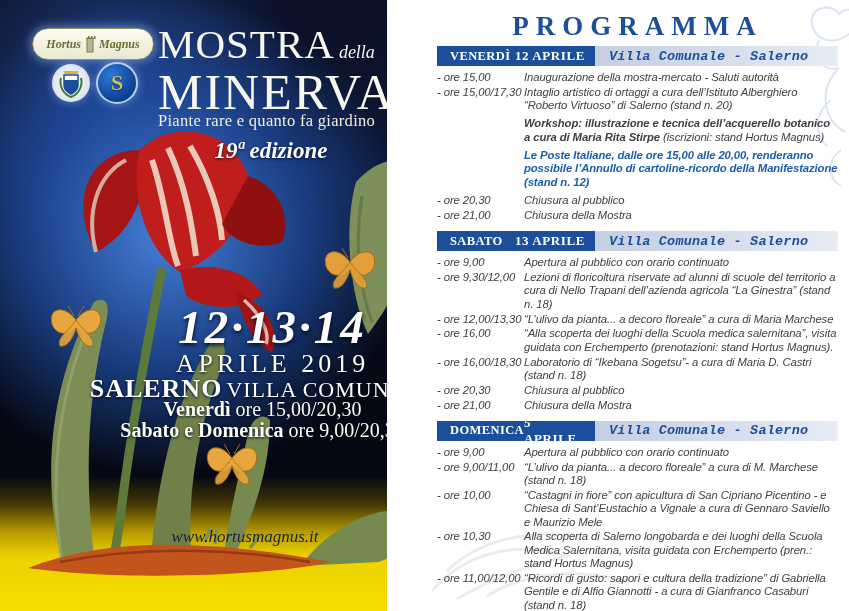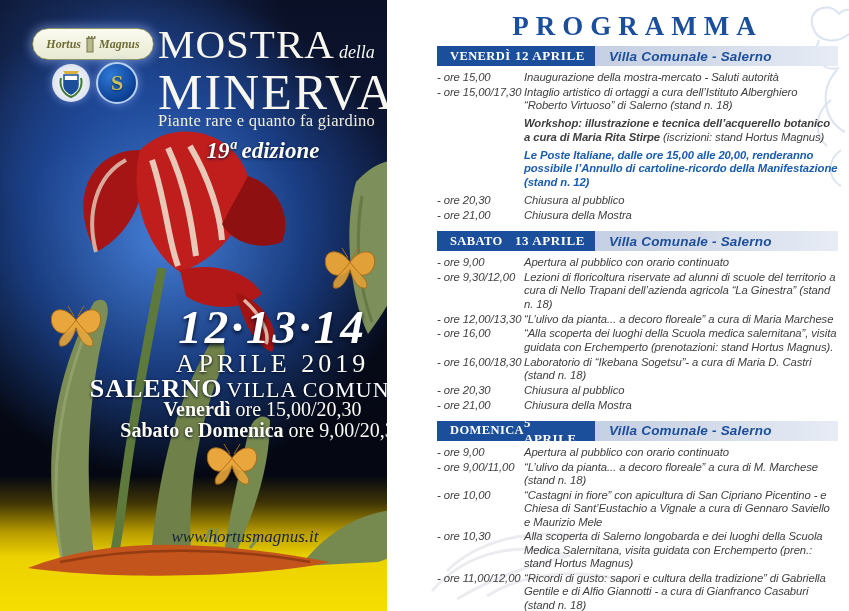--- a/index.html
+++ b/index.html
@@ -29,21 +29,21 @@
   .emb.sc .s{font-family:"Liberation Serif",serif;font-weight:bold;font-size:22px;color:#c9c25a;
     text-shadow:0 1px 2px #04265e;}
 
   .ptitle{position:absolute;left:158px;top:24px;width:262px;text-align:left;color:#f8f7ef;
     font-family:"Liberation Serif",serif;line-height:1;}
   .ptitle .w1{font-size:41px;letter-spacing:1px;}
   .ptitle .w1s{font-style:italic;font-size:18px;margin-left:4px;}
   .ptitle .w2{font-size:50px;letter-spacing:2px;display:block;margin-top:2px;}
   .psub{position:absolute;left:158px;top:111px;width:265px;font-family:"Liberation Serif",serif;
     font-size:16.5px;color:#f3efdd;letter-spacing:.3px;}
-  .pedition{position:absolute;left:118px;top:138px;width:290px;text-align:center;
+  .pedition{position:absolute;left:126px;top:138px;width:290px;text-align:center;
     font-family:"Liberation Serif",serif;font-style:italic;font-weight:bold;font-size:23px;color:#fdfcf2;
     text-shadow:0 1px 3px #00143a;}
   .pdates{position:absolute;left:90px;top:300px;width:365px;text-align:center;
     font-family:"Liberation Serif",serif;font-style:italic;font-weight:bold;font-size:47px;
     color:#ffffff;letter-spacing:3px;text-shadow:0 2px 4px #000a20;}
   .pmonth{position:absolute;left:90px;top:349px;width:365px;text-align:center;
     font-family:"Liberation Serif",serif;font-size:26px;color:#fdfcf4;letter-spacing:4px;
     text-shadow:0 1px 3px #000a20;}
   .pcity{position:absolute;left:70px;top:374px;width:385px;text-align:center;
     font-family:"Liberation Serif",serif;color:#ffffff;text-shadow:0 1px 3px #000a20;}
@@ -65,21 +65,21 @@
 
   .prog-title{font-family:"Liberation Serif",serif;font-weight:bold;font-size:27px;color:#1b4e9b;
     letter-spacing:7px;text-align:center;margin:11px 0 4px 0;}
 
   .bar{display:flex;align-items:stretch;height:20px;margin:4px 0 5px 0;
     background:linear-gradient(to right,#b4c2da,#ccd5e6 55%,#e7ecf5);}
   .day-box{width:158px;flex-shrink:0;background:#1b4e9b;display:flex;align-items:center;
     justify-content:space-between;padding:0 10px 0 13px;box-sizing:border-box;}
   .day-box .day{font-family:"Liberation Serif",serif;font-weight:bold;font-size:12.5px;color:#fff;letter-spacing:.4px;}
   .day-box .date{font-family:"Liberation Serif",serif;font-weight:bold;font-size:13px;color:#fff;letter-spacing:.6px;}
-  .bar .venue{font-family:Liberation Sans, sans-serif;font-weight:bold;font-style:italic;
+  .bar .venue{font-family:Liberation Mono, monospace;font-weight:bold;font-style:italic;
     font-size:13.5px;color:#1b4e9b;align-self:center;padding-left:14px;letter-spacing:.2px;}
 
   .entry{display:flex;margin-bottom:1.5px;font-style:italic;font-size:11.3px;line-height:1.18;
     color:#3f3f41;letter-spacing:-.1px;}
   .entry .t{width:87px;flex-shrink:0;}
   .entry .d{flex:1;}
   .entry.gap{margin-top:5px;}
   .entry.bold .d .main{font-weight:bold;}
   .entry .note{margin-left:3px;}
   .entry.blue .d{color:#1a5cb0;font-weight:bold;}
@@ -212,21 +212,21 @@
         <span class="date">12 APRILE</span>
       </span>
       <span class="venue">Villa Comunale - Salerno</span>
     </div>
     <div class="entry">
       <span class="t">- ore 15,00</span>
       <span class="d">Inaugurazione della mostra-mercato - Saluti autorità</span>
     </div>
     <div class="entry">
       <span class="t">- ore 15,00/17,30</span>
-      <span class="d">Intaglio artistico di ortaggi a cura dell’Istituto Alberghiero “Roberto Virtuoso” di Salerno (stand n. 18)</span>
+      <span class="d">Intaglio artistico di ortaggi a cura dell’Istituto Alberghiero “Roberto Virtuoso” di Salerno (stand n. 20)</span>
     </div>
     <div class="entry gap bold">
       <span class="t"></span>
       <span class="d"><span class="main">Workshop: illustrazione e tecnica dell’acquerello botanico a cura di Maria Rita Stirpe</span><span class="note">(iscrizioni: stand Hortus Magnus)</span></span>
     </div>
     <div class="entry gap blue">
       <span class="t"></span>
       <span class="d">Le Poste Italiane, dalle ore 15,00 alle 20,00, renderanno possibile l’Annullo di cartoline-ricordo della Manifestazione (stand n. 12)</span>
     </div>
     <div class="entry gap">

